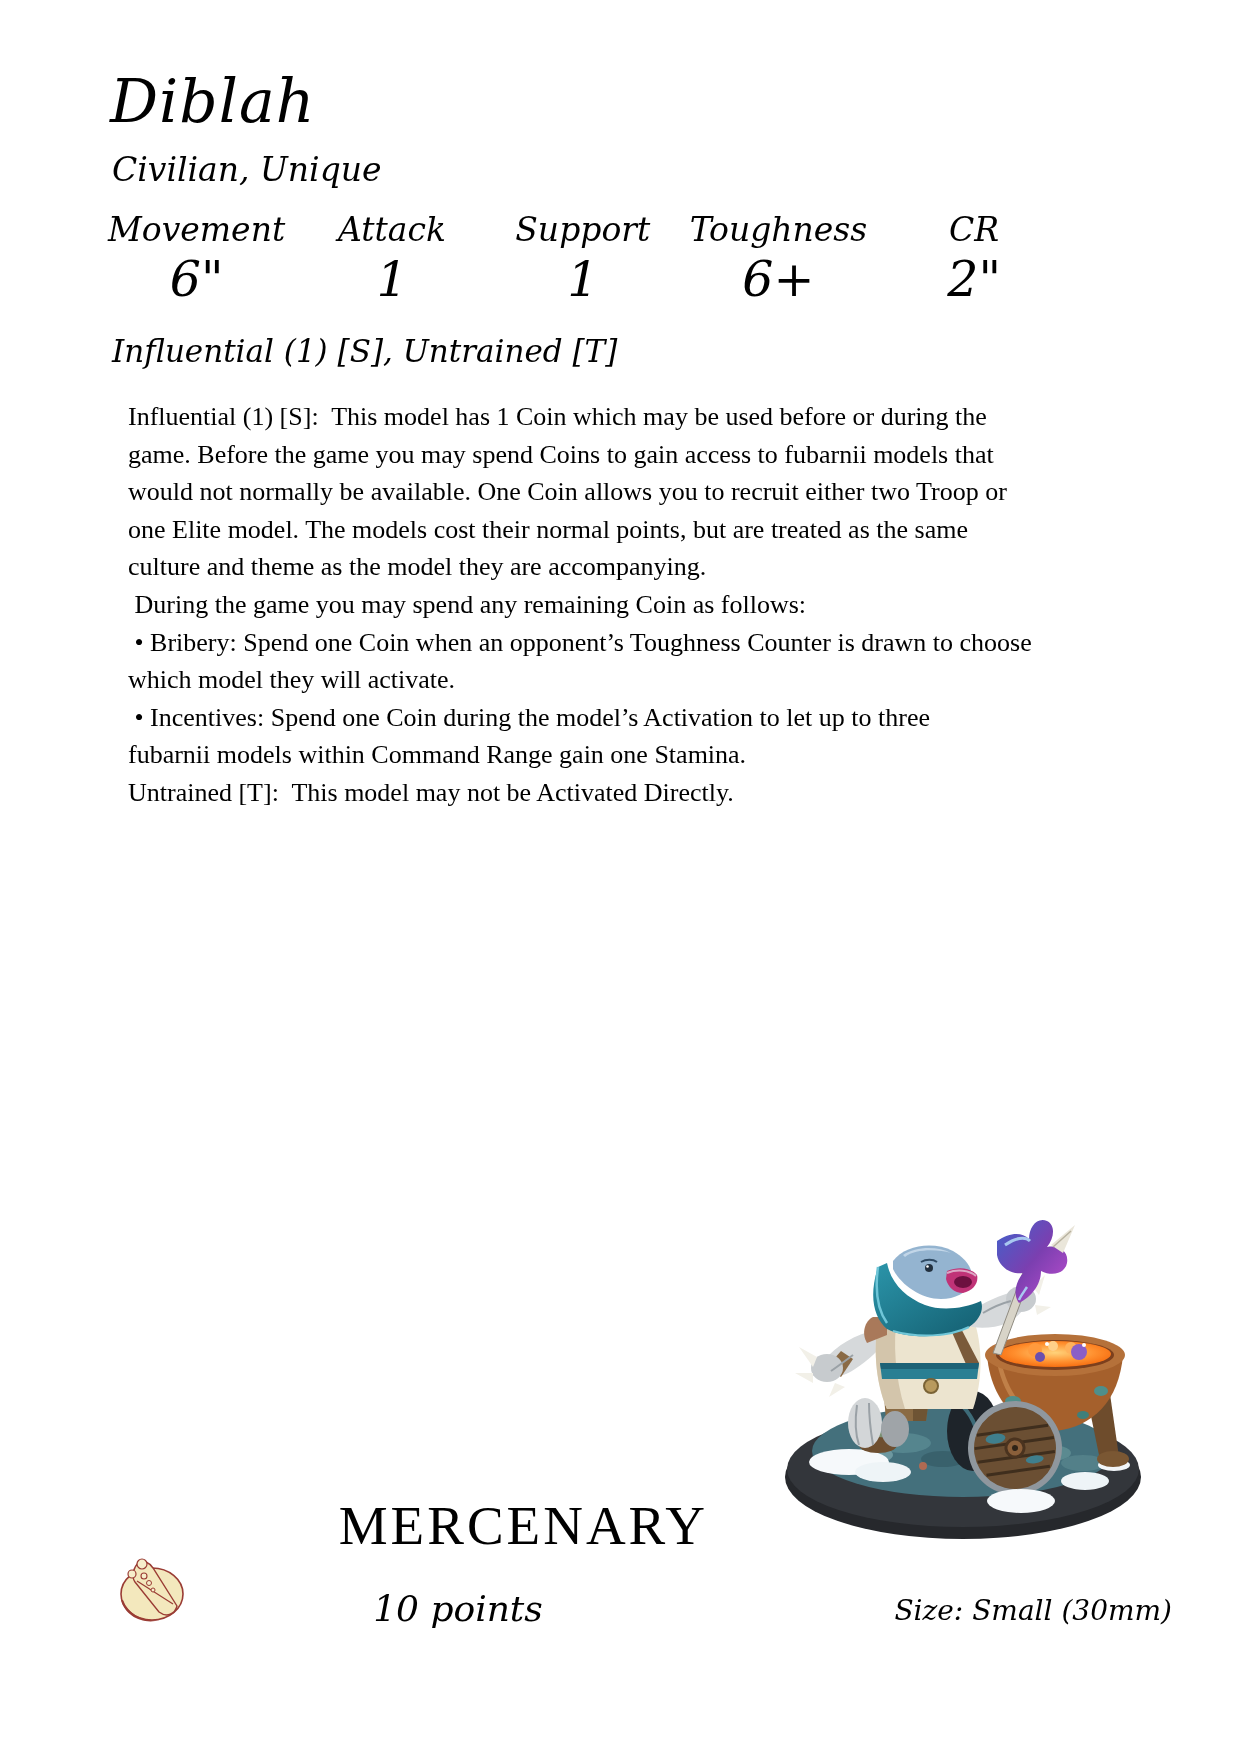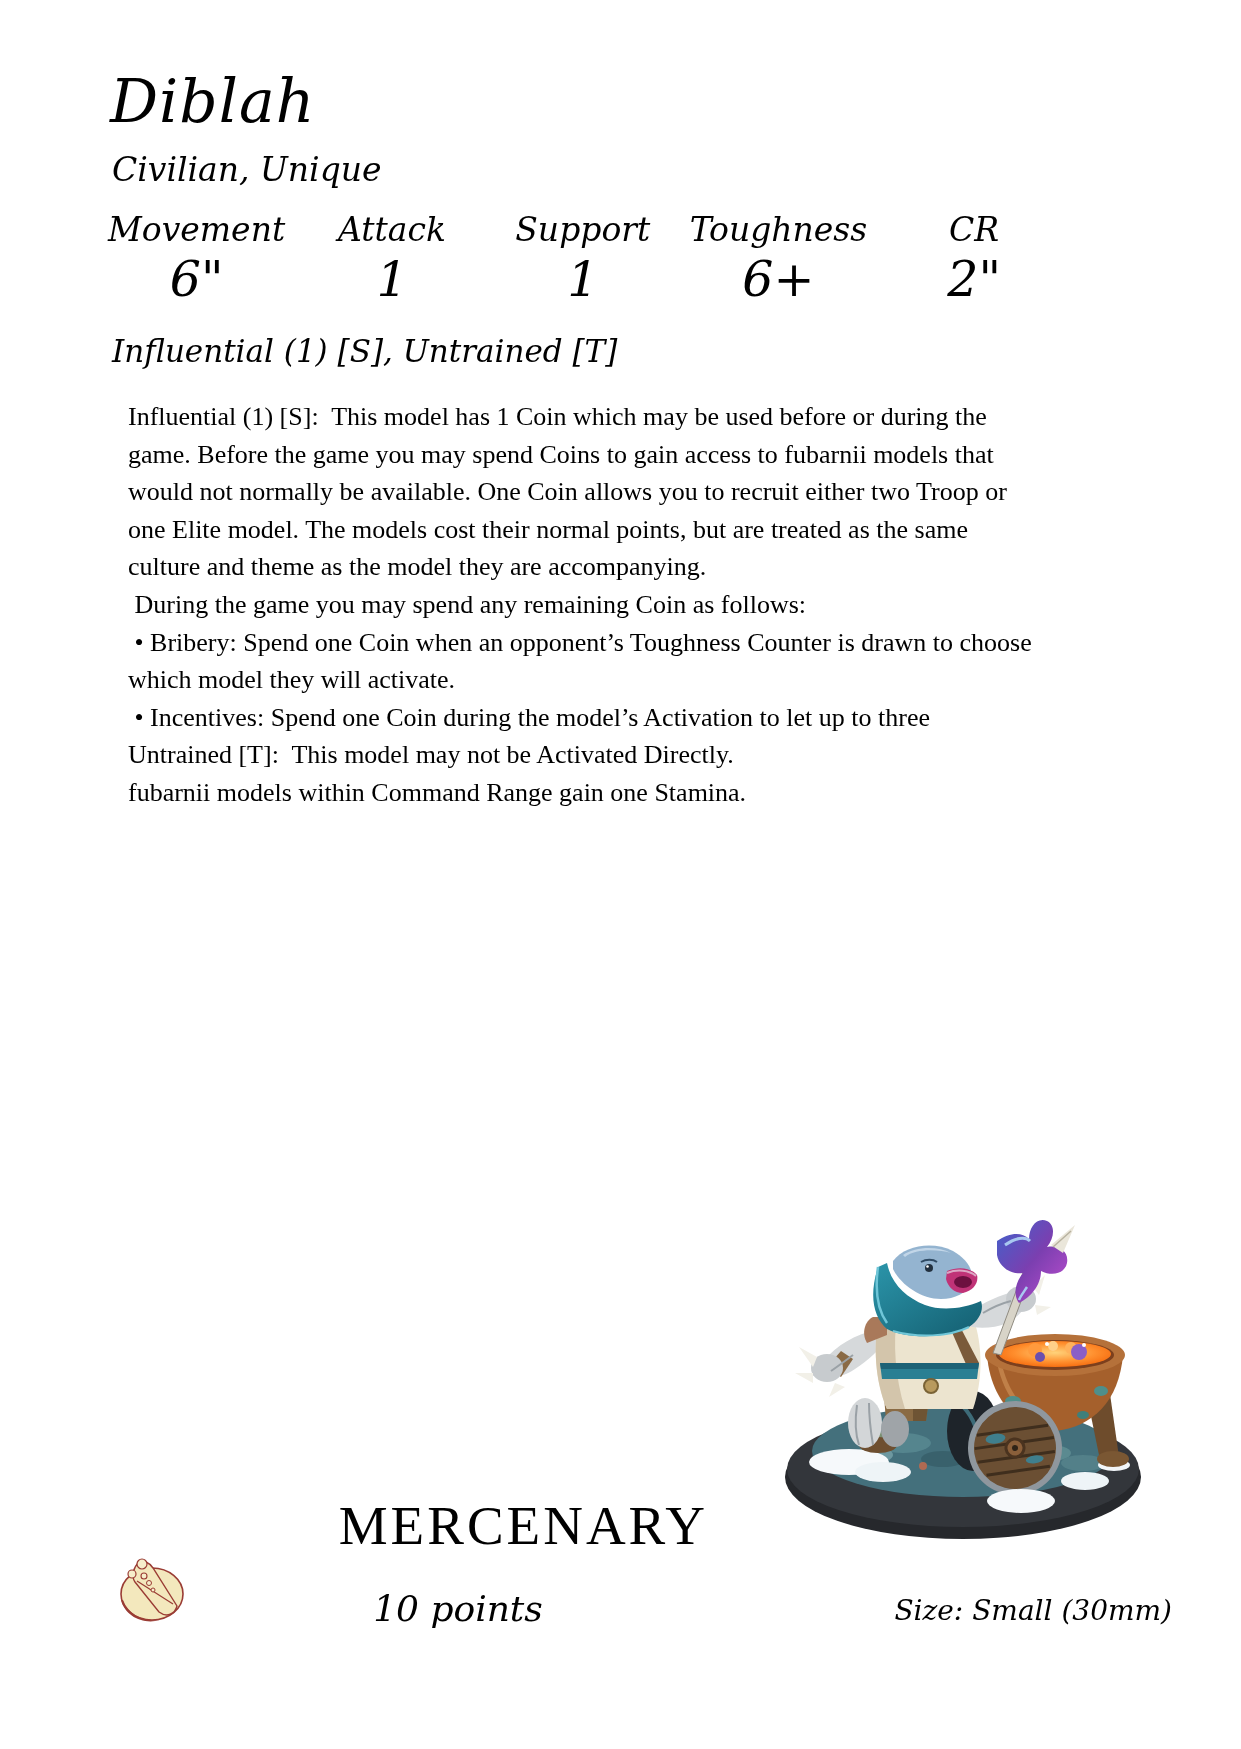--- a/index.html
+++ b/index.html
@@ -112,22 +112,22 @@
   <div class="rules">
     <div class="line">Influential (1) [S]:  This model has 1 Coin which may be used before or during the</div>
     <div class="line">game. Before the game you may spend Coins to gain access to fubarnii models that</div>
     <div class="line">would not normally be available. One Coin allows you to recruit either two Troop or</div>
     <div class="line">one Elite model. The models cost their normal points, but are treated as the same</div>
     <div class="line">culture and theme as the model they are accompanying.</div>
     <div class="line"> During the game you may spend any remaining Coin as follows:</div>
     <div class="line"> • Bribery: Spend one Coin when an opponent’s Toughness Counter is drawn to choose</div>
     <div class="line">which model they will activate.</div>
     <div class="line"> • Incentives: Spend one Coin during the model’s Activation to let up to three</div>
+    <div class="line">fubarnii models within Command Range gain one Stamina.</div>
     <div class="line">Untrained [T]:  This model may not be Activated Directly.</div>
-    <div class="line">fubarnii models within Command Range gain one Stamina.</div>
   </div>
 
   <svg class="mini-photo" viewBox="0 0 372 348" xmlns="http://www.w3.org/2000/svg">
     <defs>
       <radialGradient id="glow" cx="50%" cy="45%" r="65%">
         <stop offset="0%" stop-color="#ffd27a"></stop>
         <stop offset="55%" stop-color="#ff8f2e"></stop>
         <stop offset="100%" stop-color="#f25f04"></stop>
       </radialGradient>
       <linearGradient id="star" x1="0%" y1="0%" x2="100%" y2="100%">

